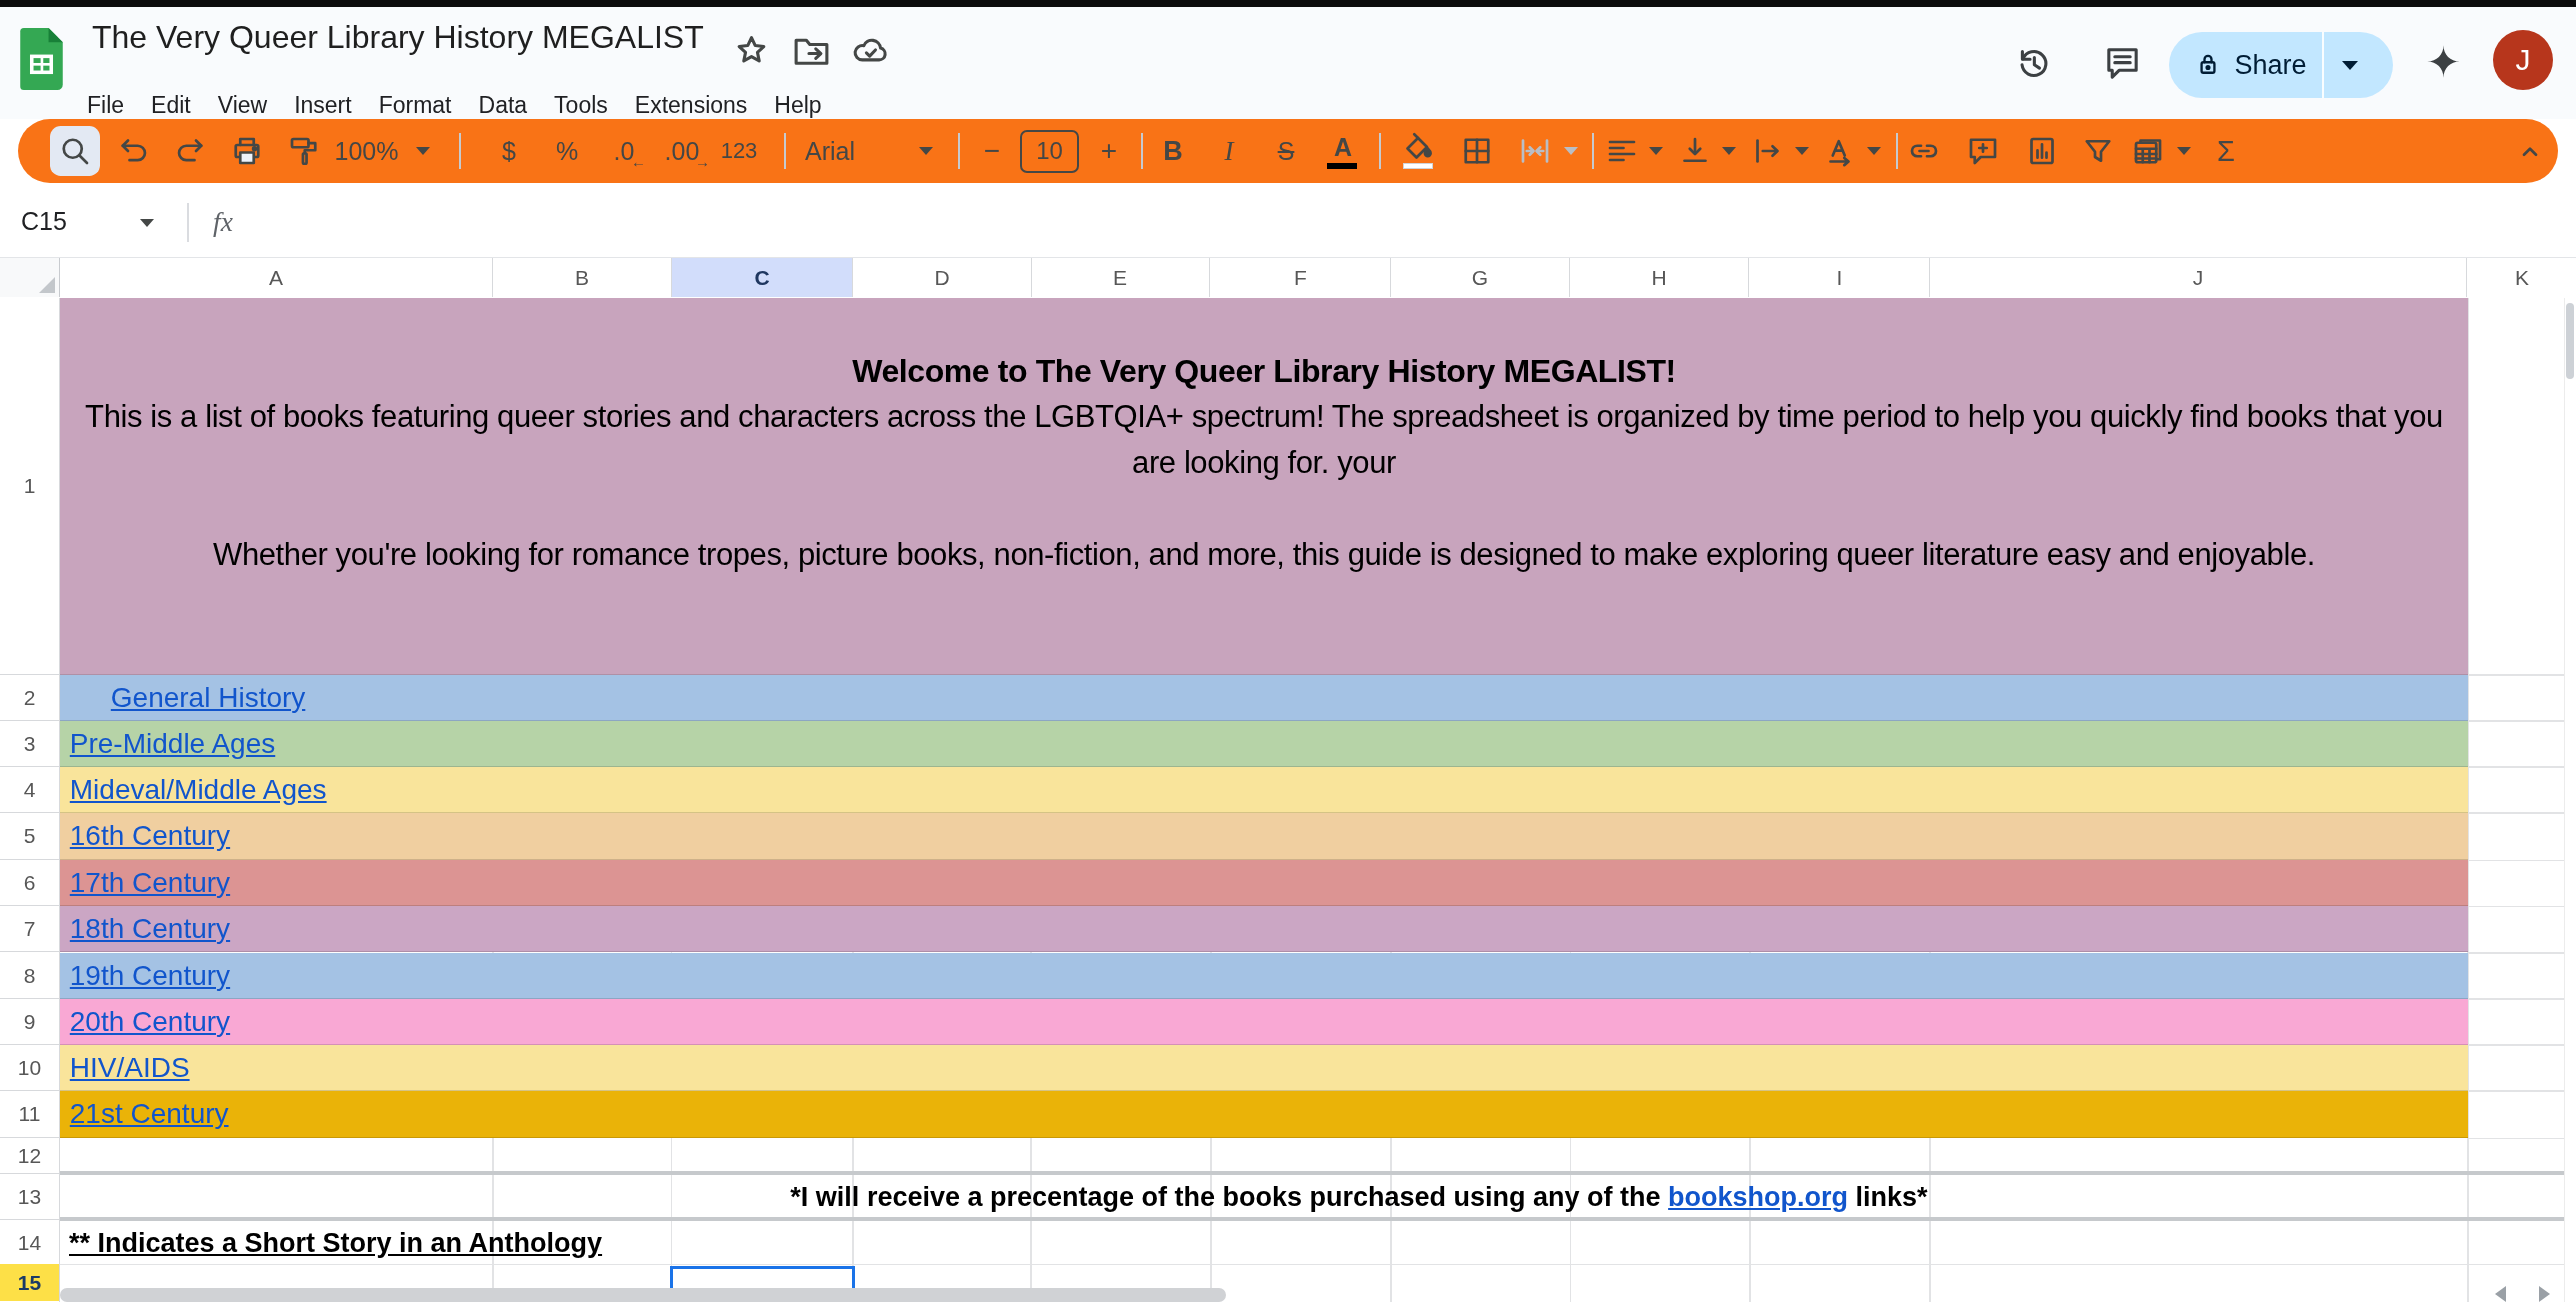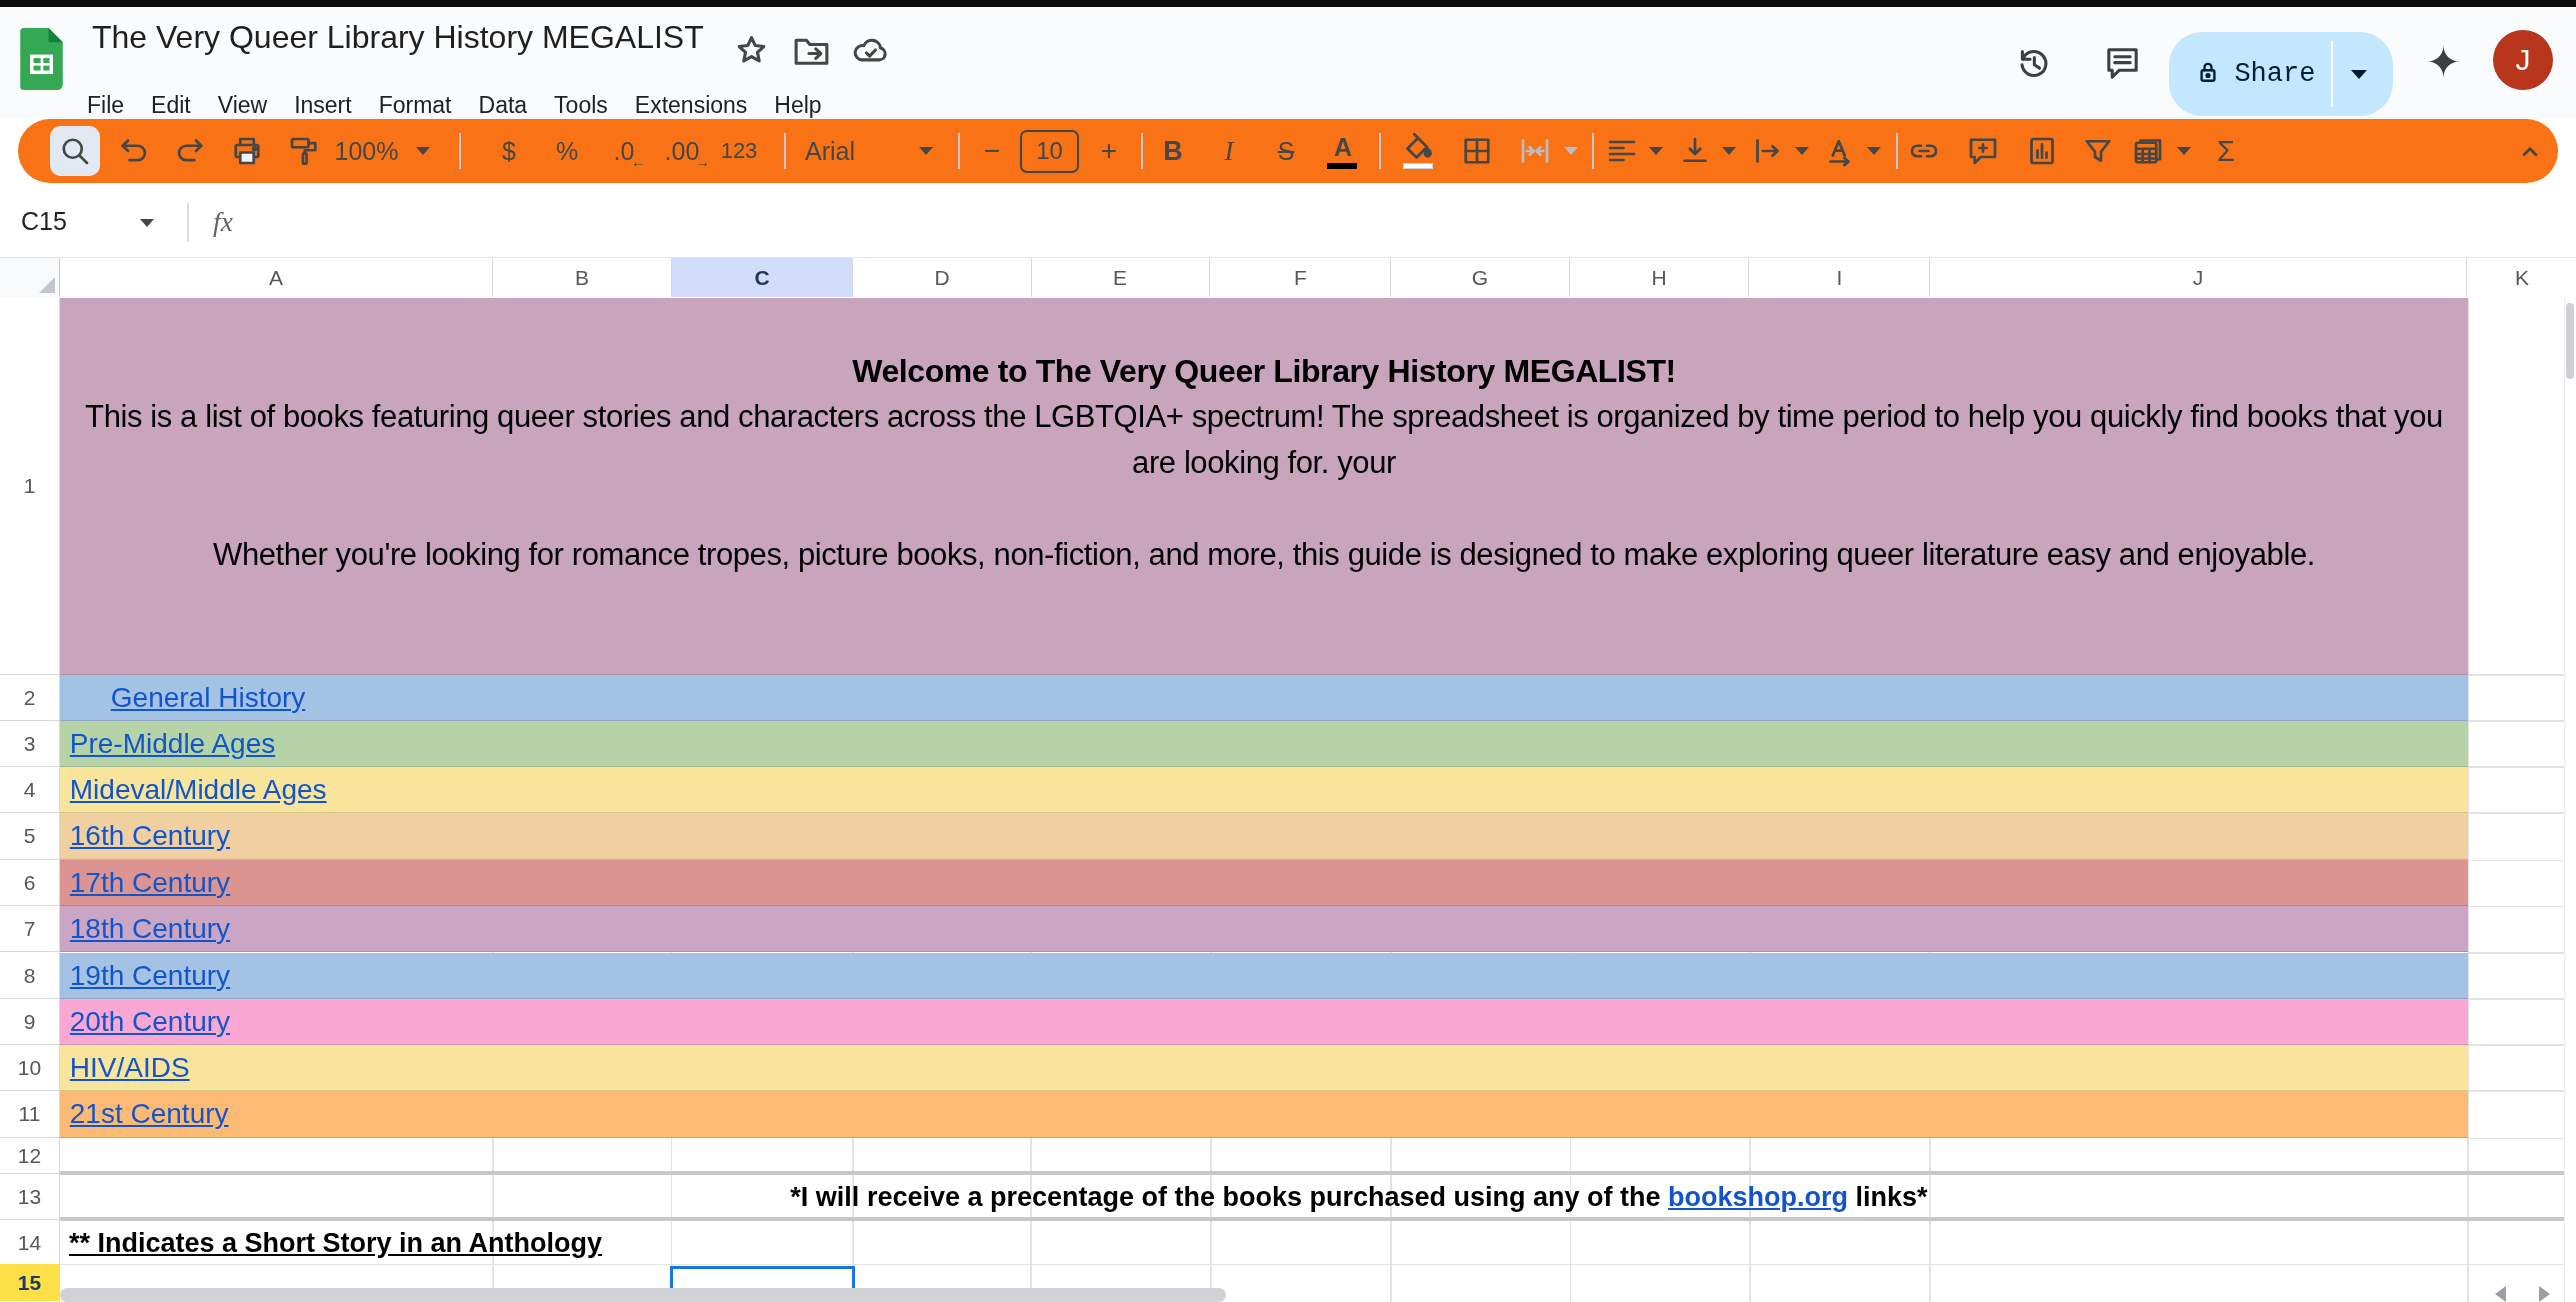--- a/index.html
+++ b/index.html
@@ -10,22 +10,22 @@
 
   
   #topstrip { left:0; top:0; width:2576px; height:7px; background:#0c0c0c; }
   #header { left:0; top:7px; width:2576px; height:112px; background:#f9fbfd; }
   #sheets-logo { left:19.5px; top:21px; width:43px; height:62px; }
   #doc-title { left:92px; top:12.4px; font-size:32px; color:#1f1f1f; white-space:nowrap; }
   .title-ico { top:23px; width:37px; height:37px; color:#444746; }
   #menubar { left:87px; top:80px; height:37px; display:flex; gap:27px; align-items:center; font-size:23px; color:#202124; }
   .menu-item { cursor:default; }
   .top-ico { top:36px; width:41px; height:41px; color:#3c4043; }
-  #share-btn { left:2169px; top:25px; width:224px; height:84px; border-radius:33px;
-               display:flex; align-items:center;font-family:Liberation Mono, monospace; }
+  #share-btn { left:2169px; top:25px; width:224px; height:66px; border-radius:33px;
+               display:flex; align-items:center; }
   #share-main { display:flex; align-items:center; gap:12.4px; padding:0 16px 0 25px; height:100%; }
   #share-label { font-size:27px; font-weight:500; }
   #share-divider { width:1.8px; height:66px; background:rgba(255,255,255,.9); }
   #share-caret { padding:0 18px; display:flex; align-items:center; height:100%; }
   .caret { width:0; height:0; border-left:8px solid transparent; border-right:8px solid transparent; border-top:9.8px solid #444746; }
   #avatar { left:2493px; top:23px; width:60px; height:60px; border-radius:50%; color:#fff;
             display:flex; align-items:center; justify-content:center; font-size:30px; }
 
   
   #toolbar { left:18px; top:119px; width:2540px; height:64px; border-radius:32px; }
@@ -414,21 +414,21 @@
       </div>
     <div class="catrow" style="top: 655px; height: 46px; background: rgb(164, 194, 228);">
       <a class="catlink" style="color: rgb(17, 85, 204);">19th Century</a>
       </div>
     <div class="catrow" style="top: 701px; height: 46px; background: #f9a8d4;">
       <a class="catlink" style="color: rgb(17, 85, 204);">20th Century</a>
       </div>
     <div class="catrow" style="top: 747px; height: 46px; background: rgb(249, 228, 155);">
       <a class="catlink" style="color: rgb(17, 85, 204);">HIV/AIDS</a>
       </div>
-    <div class="catrow" style="top: 793px; height: 47px; background: #fdba74;">
+    <div class="catrow" style="top: 793px; height: 47px; background: #eab308;">
       <a class="catlink" style="color: rgb(17, 85, 204);">21st Century</a>
       </div>
 
     <div class="heavyline" style="top:873px"></div>
     <div class="heavyline" style="top:919px"></div>
 
     <div id="note14">** Indicates a Short Story in an Anthology</div>
 
     <div id="note13"><span>*I will receive a precentage of the books purchased using any of the </span><a style="color: rgb(17, 85, 204);">bookshop.org</a><span> links*</span></div>
 

